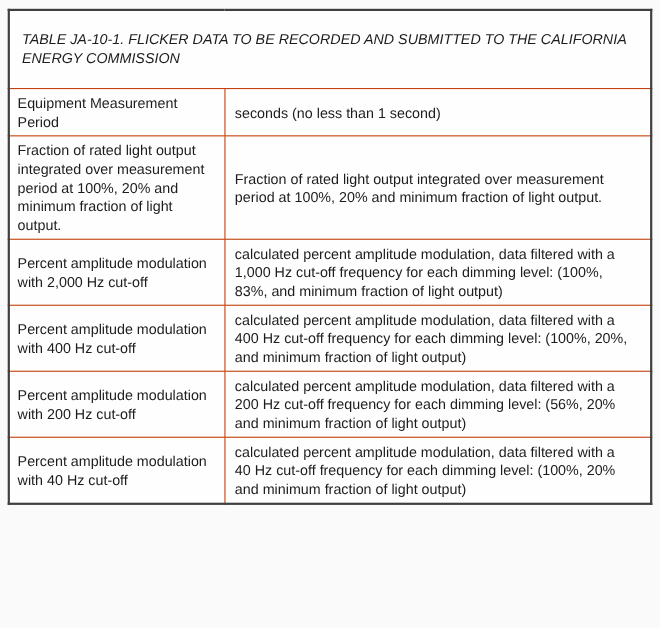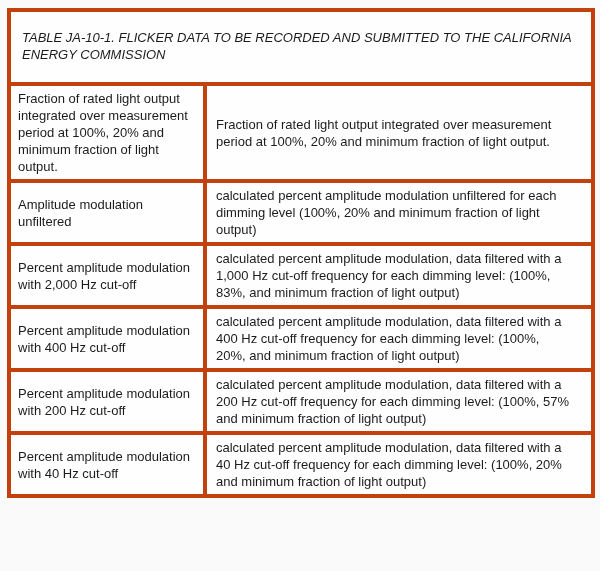--- a/index.html
+++ b/index.html
@@ -20,21 +20,21 @@
     position: absolute;
     left: 7px;
     top: 8px;
     width: 584px;
     border-collapse: collapse;
     table-layout: fixed;
     background: #fefefe;
     border: 2px solid #3f3f3f;
   }
   table.flicker td {
-    border: 4px solid #c2410c;
+    border: 1px solid #c2410c;
     font-size: 13px;
     line-height: 17px;
     vertical-align: middle;
     word-wrap: break-word;
   }
   col.c1 { width: 196px; }
   col.c2 { width: 388px; }
   td.title-cell {
     font-style: italic;
     padding: 8px 14px 10px 11px;
@@ -65,44 +65,44 @@
   <table class="flicker">
     <colgroup>
       <col class="c1">
       <col class="c2">
     </colgroup>
     <tbody>
       <tr>
         <td class="title-cell" colspan="2">TABLE JA-10-1. FLICKER DATA TO BE RECORDED AND SUBMITTED TO THE CALIFORNIA ENERGY COMMISSION</td>
       </tr>
 
+      <tr class="row-h42">
+        <td class="data-cell">Equipment Measurement Period</td>
+        <td class="units-cell">seconds (no less than 1 second)</td>
+      </tr>
 
       <tr class="row-h88">
         <td class="data-cell">Fraction of rated light output integrated over measurement period at 100%, 20% and minimum fraction of light output.</td>
         <td class="units-cell">Fraction of rated light output integrated over measurement period at 100%, 20% and minimum fraction of light output.</td>
       </tr>
 
-      <tr class="row-h61">
-        <td class="data-cell">Amplitude modulation unfiltered</td>
-        <td class="units-cell">calculated percent amplitude modulation unfiltered for each dimming level (100%, 20% and minimum fraction of light output)</td>
-      </tr>
 
       <tr class="row-h55">
         <td class="data-cell">Percent amplitude modulation with 2,000 Hz cut-off</td>
         <td class="units-cell">calculated percent amplitude modulation, data filtered with a 1,000 Hz cut-off frequency for each dimming level: (100%, 83%, and minimum fraction of light output)</td>
       </tr>
 
       <tr class="row-h55">
         <td class="data-cell">Percent amplitude modulation with 400 Hz cut-off</td>
         <td class="units-cell">calculated percent amplitude modulation, data filtered with a 400 Hz cut-off frequency for each dimming level: (100%, 20%, and minimum fraction of light output)</td>
       </tr>
 
       <tr class="row-h55">
         <td class="data-cell">Percent amplitude modulation with 200 Hz cut-off</td>
-        <td class="units-cell">calculated percent amplitude modulation, data filtered with a 200 Hz cut-off frequency for each dimming level: (100%, 57% and minimum fraction of light output)</td>
+        <td class="units-cell">calculated percent amplitude modulation, data filtered with a 200 Hz cut-off frequency for each dimming level: (56%, 20% and minimum fraction of light output)</td>
       </tr>
 
 
       <tr class="row-h55">
         <td class="data-cell">Percent amplitude modulation with 40 Hz cut-off</td>
         <td class="units-cell">calculated percent amplitude modulation, data filtered with a 40 Hz cut-off frequency for each dimming level: (100%, 20% and minimum fraction of light output)</td>
       </tr>
     </tbody>
   </table>
 </div>

